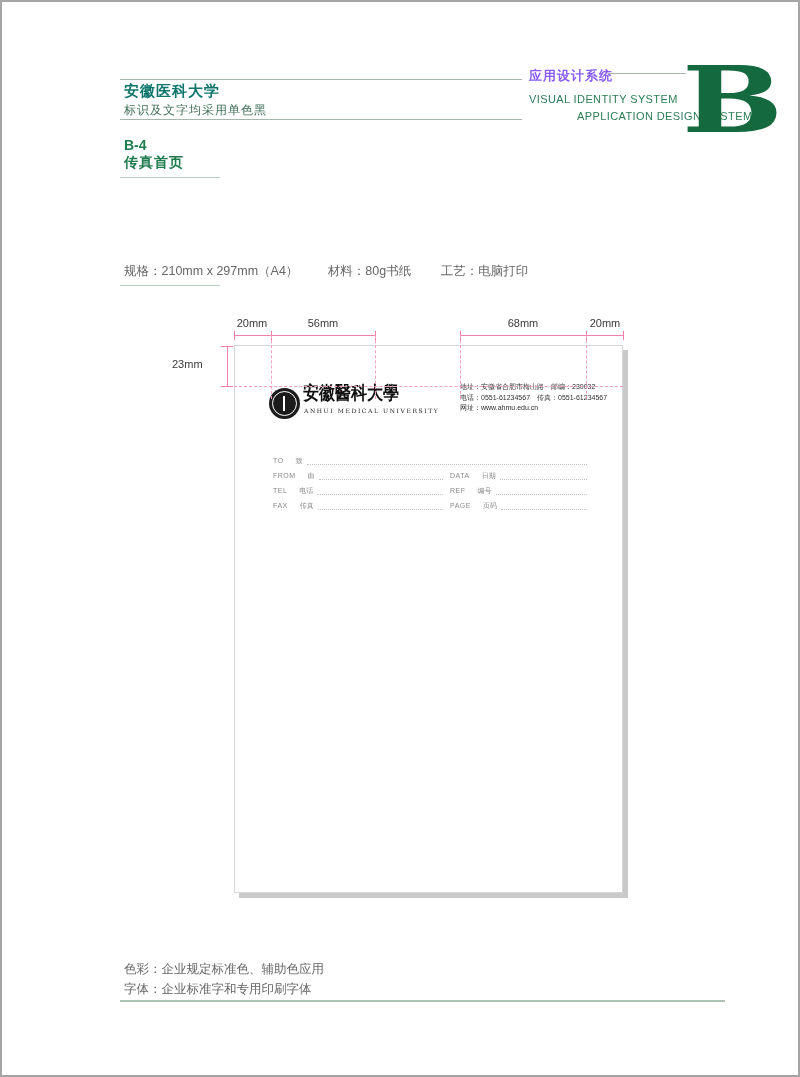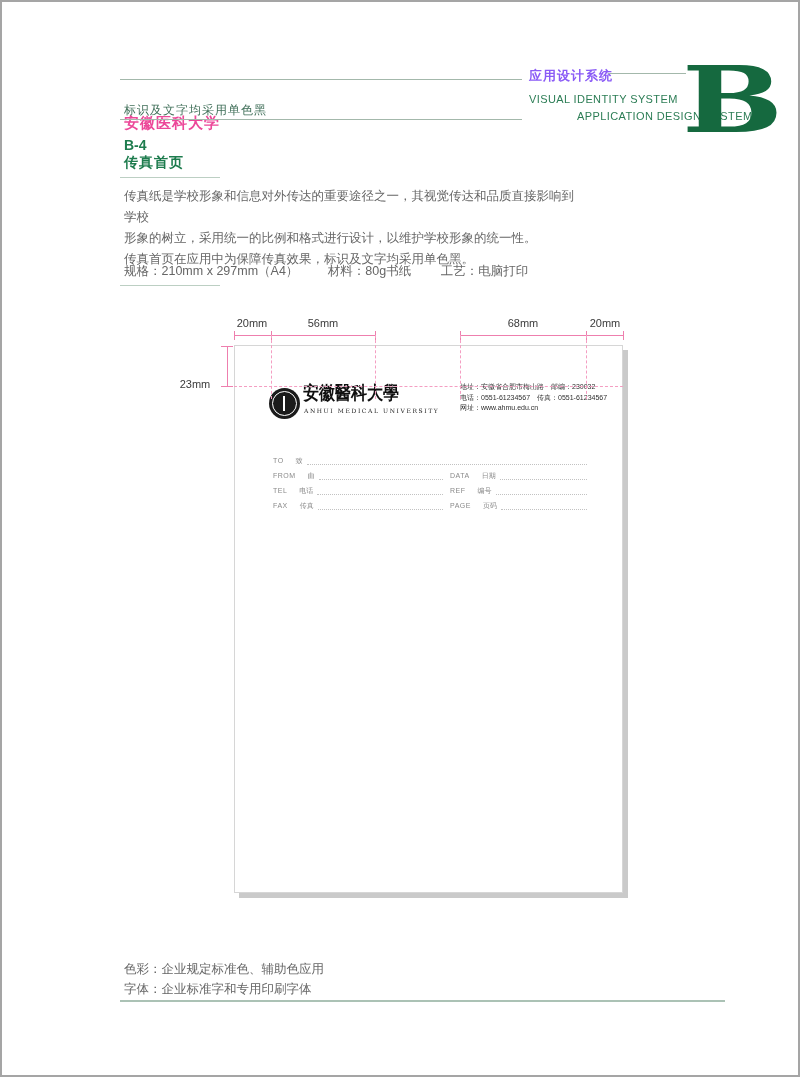--- a/index.html
+++ b/index.html
@@ -6,21 +6,21 @@
   html,body { background:#ffffff; }
   body { font-family:"Liberation Sans","DejaVu Sans",sans-serif; }
   .canvas {
     position:relative; width:800px; height:1077px;
     background:#ffffff; border:2px solid #a5a5a5; overflow:hidden;
   }
   .abs { position:absolute; }
 
   
   .rule { background:#a3b8ab; height:1px; }
-  .org-name { left:122px; top:80px; font-size:15px; font-weight:bold; color:#ec4899; letter-spacing:1px;margin-top:32px; }
+  .org-name { left:122px; top:80px; font-size:15px; font-weight:bold; color:#0f766e; letter-spacing:1px; }
   .manual-name { left:122px; top:100px; font-size:12px; color:#41705a; letter-spacing:1px; }
   .sys-cn { left:527px; top:65px; font-size:13px; font-weight:bold; color:#8b5cf6; letter-spacing:1px; }
   .sys-en { font-size:11px; color:#2c7d55; letter-spacing:0.4px; }
   .big-b {
     left:680px; top:52px; width:100px; height:92px; line-height:92px;
     font-family:"DejaVu Serif","Liberation Serif",serif; font-weight:bold;
     font-size:92px; color:#15693f; transform:scaleX(1.3); transform-origin:left top;
   }
 
   
@@ -88,25 +88,20 @@
   <div class="abs sys-cn">应用设计系统</div>
   <div class="abs rule" style="left:606px; top:71px; width:78px;"></div>
   <div class="abs sys-en" style="left:527px; top:91px;">VISUAL IDENTITY SYSTEM</div>
   <div class="abs sys-en" style="left:527px; top:108px;margin-left:48px;">APPLICATION DESIGN SYSTEM</div>
   <div class="abs big-b">B</div>
 
   <div class="abs sec-code">B-4</div>
   <div class="abs sec-title">传真首页</div>
   <div class="abs thin-green" style="left:118px; top:175px; width:100px;"></div>
 
-  <div class="abs desc">
-    <div>传真纸是学校形象和信息对外传达的重要途径之一，其视觉传达和品质直接影响到学校</div>
-    <div>形象的树立，采用统一的比例和格式进行设计，以维护学校形象的统一性。</div>
-    <div>传真首页在应用中为保障传真效果，标识及文字均采用单色黑。</div>
-  </div>
 
   <div class="abs specs">
     <span>规格：210mm x 297mm（A4）</span>
     <span>材料：80g书纸</span>
     <span>工艺：电脑打印</span>
   </div>
   <div class="abs thin-green" style="left:118px; top:283px; width:100px;"></div>
 
   <div class="abs dim-label" style="left:228px; top:315px; width:44px;">20mm</div>
   <div class="abs dim-label" style="left:299px; top:315px; width:44px;">56mm</div>
@@ -115,21 +110,21 @@
 
   <div class="abs pink-line" style="left:232px; top:333px; width:142px; height:1px;"></div>
   <div class="abs pink-line" style="left:458px; top:333px; width:164px; height:1px;"></div>
   <div class="abs pink-line" style="left:232px; top:329px; width:1px; height:9px;"></div>
   <div class="abs pink-line" style="left:269px; top:329px; width:1px; height:9px;"></div>
   <div class="abs pink-line" style="left:373px; top:329px; width:1px; height:9px;"></div>
   <div class="abs pink-line" style="left:458px; top:329px; width:1px; height:9px;"></div>
   <div class="abs pink-line" style="left:584px; top:329px; width:1px; height:9px;"></div>
   <div class="abs pink-line" style="left:621px; top:329px; width:1px; height:9px;"></div>
 
-  <div class="abs dim-label" style="left:170px; top:376px; width:46px; text-align:center;">23mm</div>
+  <div class="abs dim-label" style="left:170px; top:356px; width:46px; text-align:left;">23mm</div>
   <div class="abs pink-line" style="left:225px; top:344px; width:1px; height:41px;"></div>
   <div class="abs pink-line" style="left:219px; top:344px; width:12px; height:1px;"></div>
   <div class="abs pink-line" style="left:219px; top:384px; width:12px; height:1px;"></div>
 
   <div class="abs paper">
     <div class="seal"></div>
     <div class="abs calligraphy" style="left: 68px; top: 36px;">安徽醫科大學</div>
     <div class="abs logo-en" style="left: 69px; top: 61px;">ANHUI MEDICAL UNIVERSITY</div>
 
     <div class="abs contact" style="left: 225px; top: 36px;">

